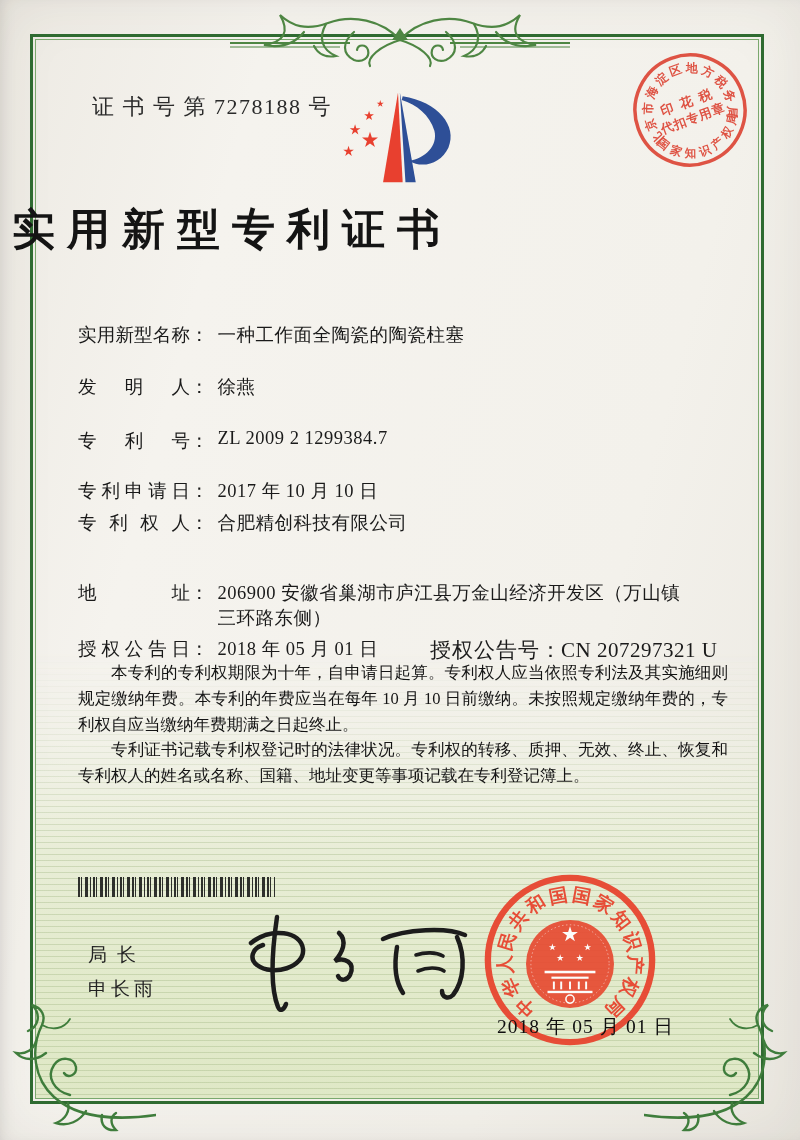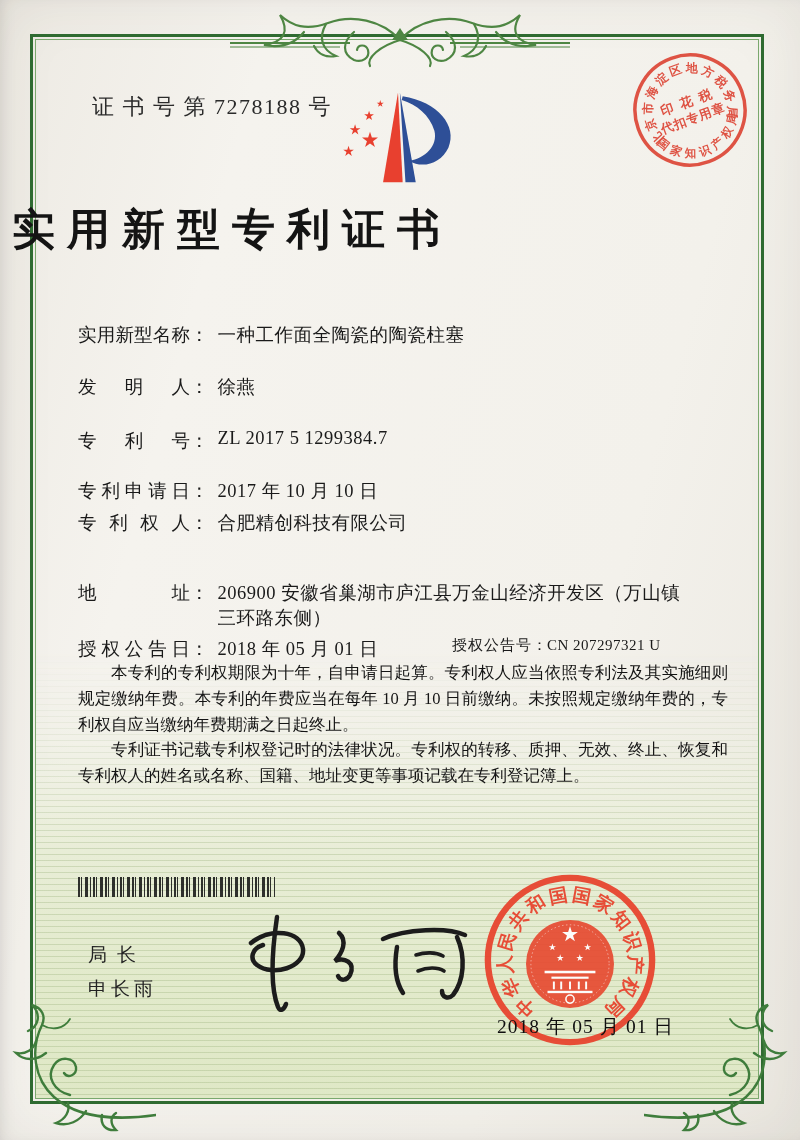--- a/index.html
+++ b/index.html
@@ -21,21 +21,21 @@
   .txt{position:absolute;color:#1d1d1d;}
   .cert-no{left:76px;top:92px;font-size:22px;letter-spacing:1.5px;color:#2b2b2b;z-index:4;margin-left:16px;}
   .title{left:0;right:0;top:201px;font-size:43px;font-weight:bold;
     letter-spacing:12px;text-indent:12px;color:#141414;z-index:4;}
   .logo{position:absolute;left:328px;top:84px;z-index:4;}
   
   .frow{position:absolute;left:78px;font-size:18.5px;color:#1a1a1a;z-index:4;white-space:nowrap;}
   .flabel{display:inline-block;width:112px;text-align:justify;text-align-last:justify;vertical-align:top;}
   .fcolon{vertical-align:top;}
   .fvalue{margin-left:9px;display:inline-block;vertical-align:top;white-space:pre-line;max-width:545px;letter-spacing:.5px;}
-  .grant-no{position:absolute;left:452px;top:636px;font-size:15px;color:#1a1a1a;z-index:4;white-space:nowrap;}
+  .grant-no{position:absolute;left:430px;top:636px;font-size:21px;color:#1a1a1a;z-index:4;white-space:nowrap;}
   .grant-no .glabel{letter-spacing:1px;}
   
   .body-text{position:absolute;left:78px;top:660px;width:650px;z-index:4;
     font-size:16.5px;line-height:25.8px;color:#141414;text-align:justify;}
   .body-text p{margin:0;text-indent:2em;}
   
   .barcode{position:absolute;left:78px;top:877px;width:197px;height:20px;z-index:4;opacity:.88;
     background:repeating-linear-gradient(90deg,#161616 0 2px,rgba(0,0,0,0) 2px 3px,
       #161616 3px 4px,rgba(0,0,0,0) 4px 7px,#161616 7px 10px,rgba(0,0,0,0) 10px 12px,
       #161616 12px 13px,rgba(0,0,0,0) 13px 15px,#161616 15px 17px,rgba(0,0,0,0) 17px 18px,
@@ -123,21 +123,21 @@
 
   <div class="txt title">实用新型专利证书</div>
 
   <div class="frow" style="top:322px">
     <span class="flabel">实用新型名称</span><span class="fcolon">：</span><span class="fvalue">一种工作面全陶瓷的陶瓷柱塞</span>
   </div>
   <div class="frow" style="top:374px">
     <span class="flabel">发明人</span><span class="fcolon">：</span><span class="fvalue">徐燕</span>
   </div>
   <div class="frow" style="top:428px">
-    <span class="flabel">专利号</span><span class="fcolon">：</span><span class="fvalue">ZL 2017 5 1299384.7</span>
+    <span class="flabel">专利号</span><span class="fcolon">：</span><span class="fvalue">ZL 2009 2 1299384.7</span>
   </div>
   <div class="frow" style="top:478px">
     <span class="flabel">专利申请日</span><span class="fcolon">：</span><span class="fvalue">2017 年 10 月 10 日</span>
   </div>
   <div class="frow" style="top:510px">
     <span class="flabel">专利权人</span><span class="fcolon">：</span><span class="fvalue">合肥精创科技有限公司</span>
   </div>
   <div class="frow" style="top:580px">
     <span class="flabel">地址</span><span class="fcolon">：</span><span class="fvalue">206900 安徽省巢湖市庐江县万金山经济开发区（万山镇
 三环路东侧）</span>

